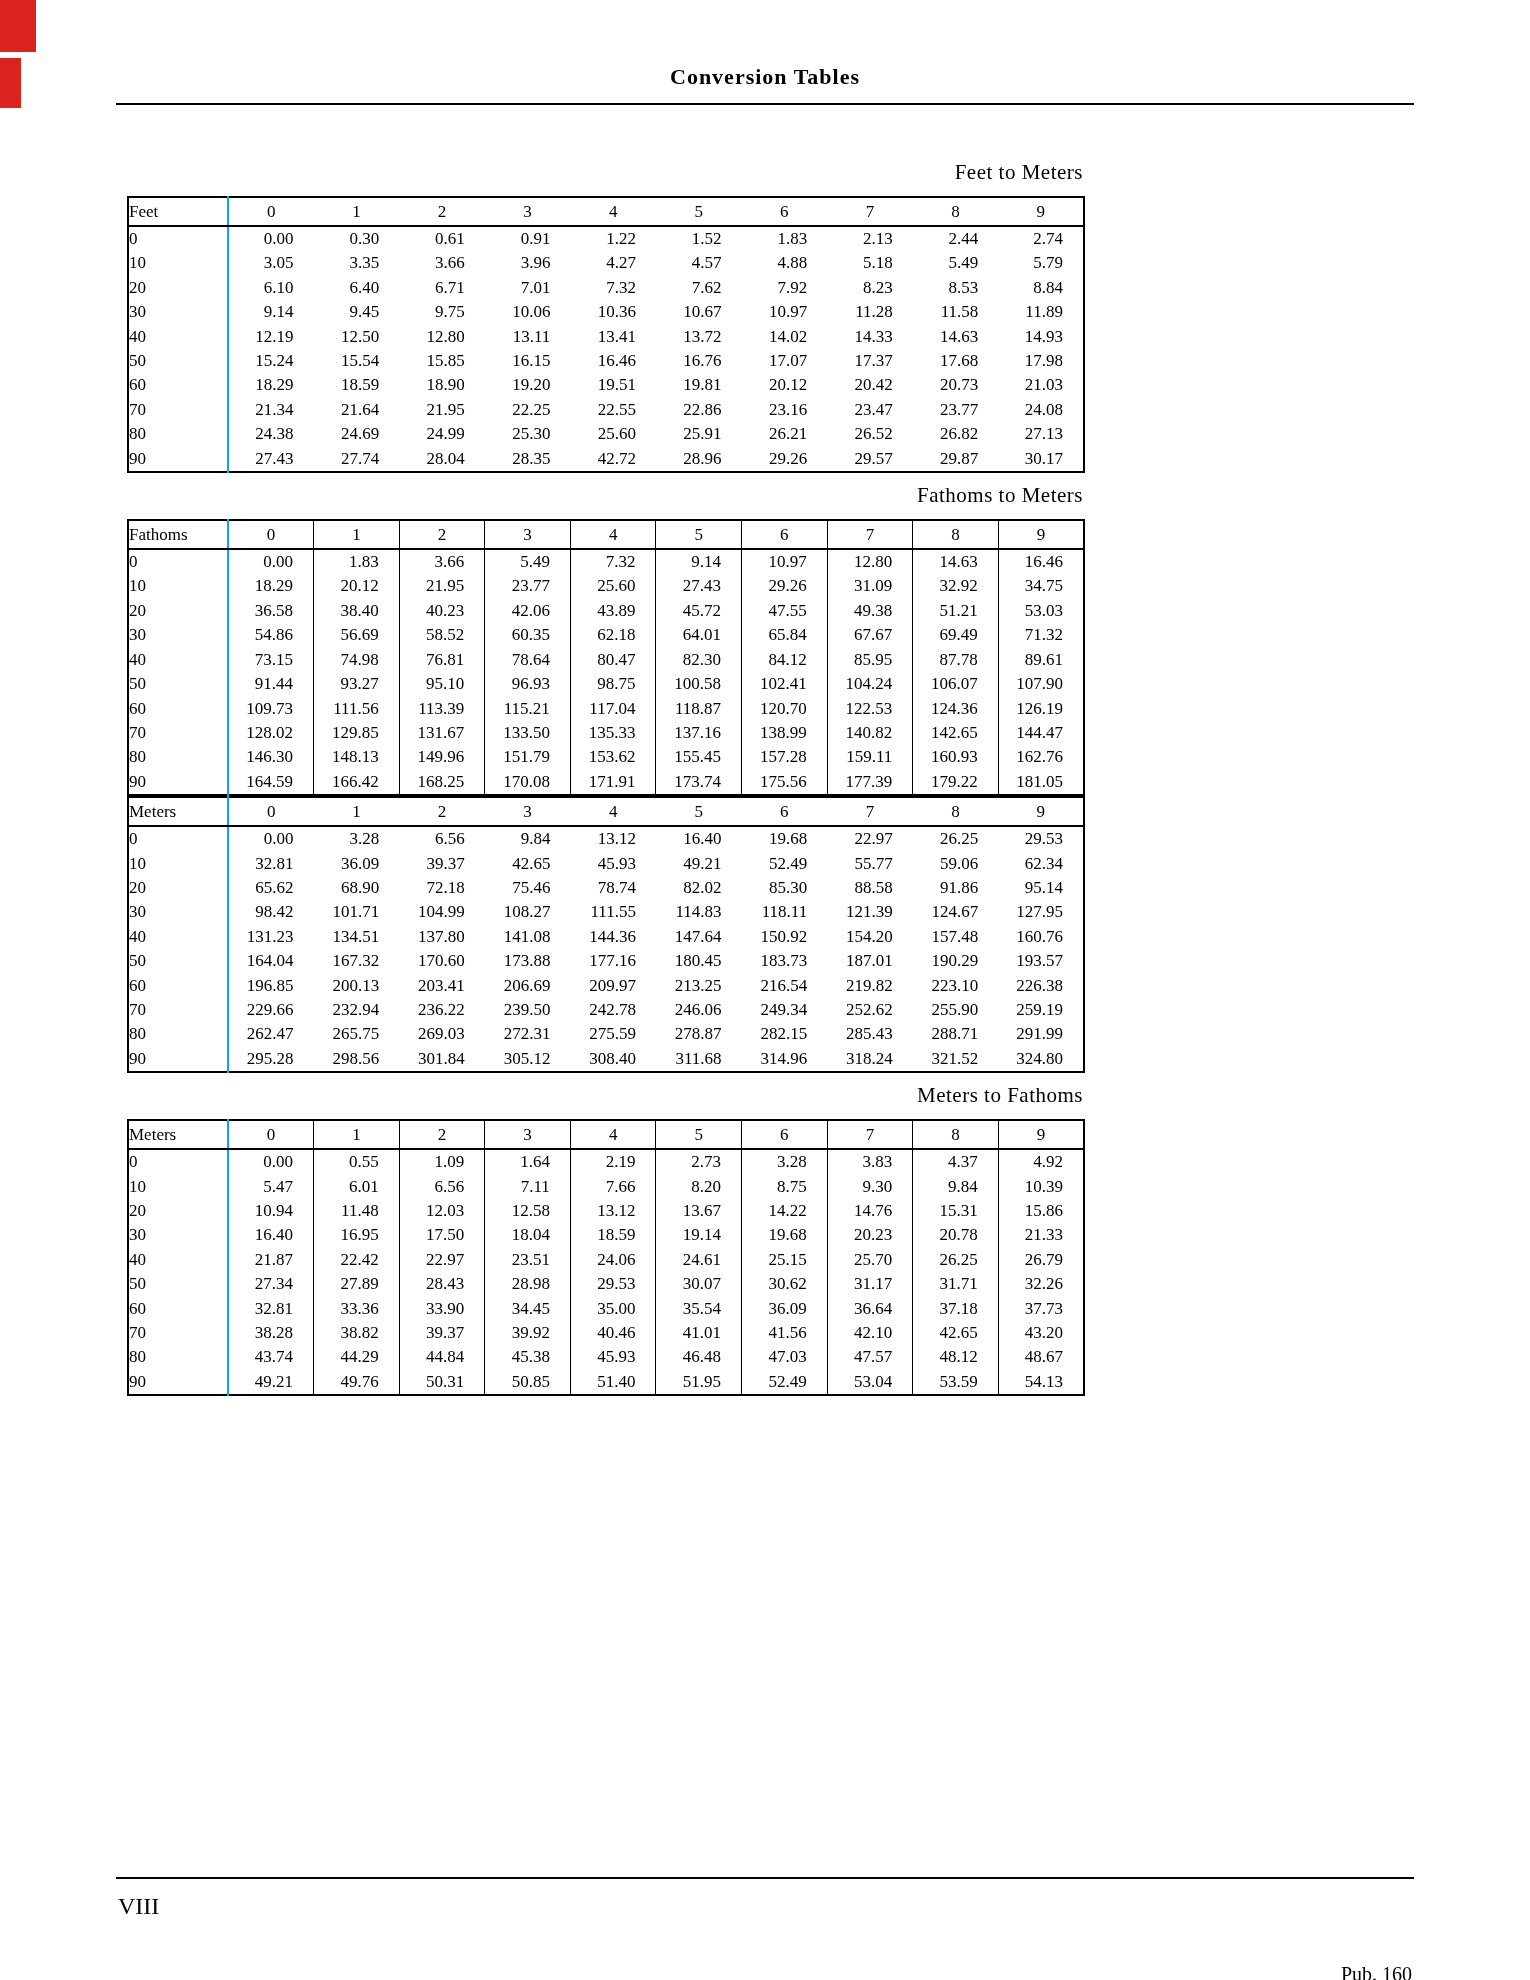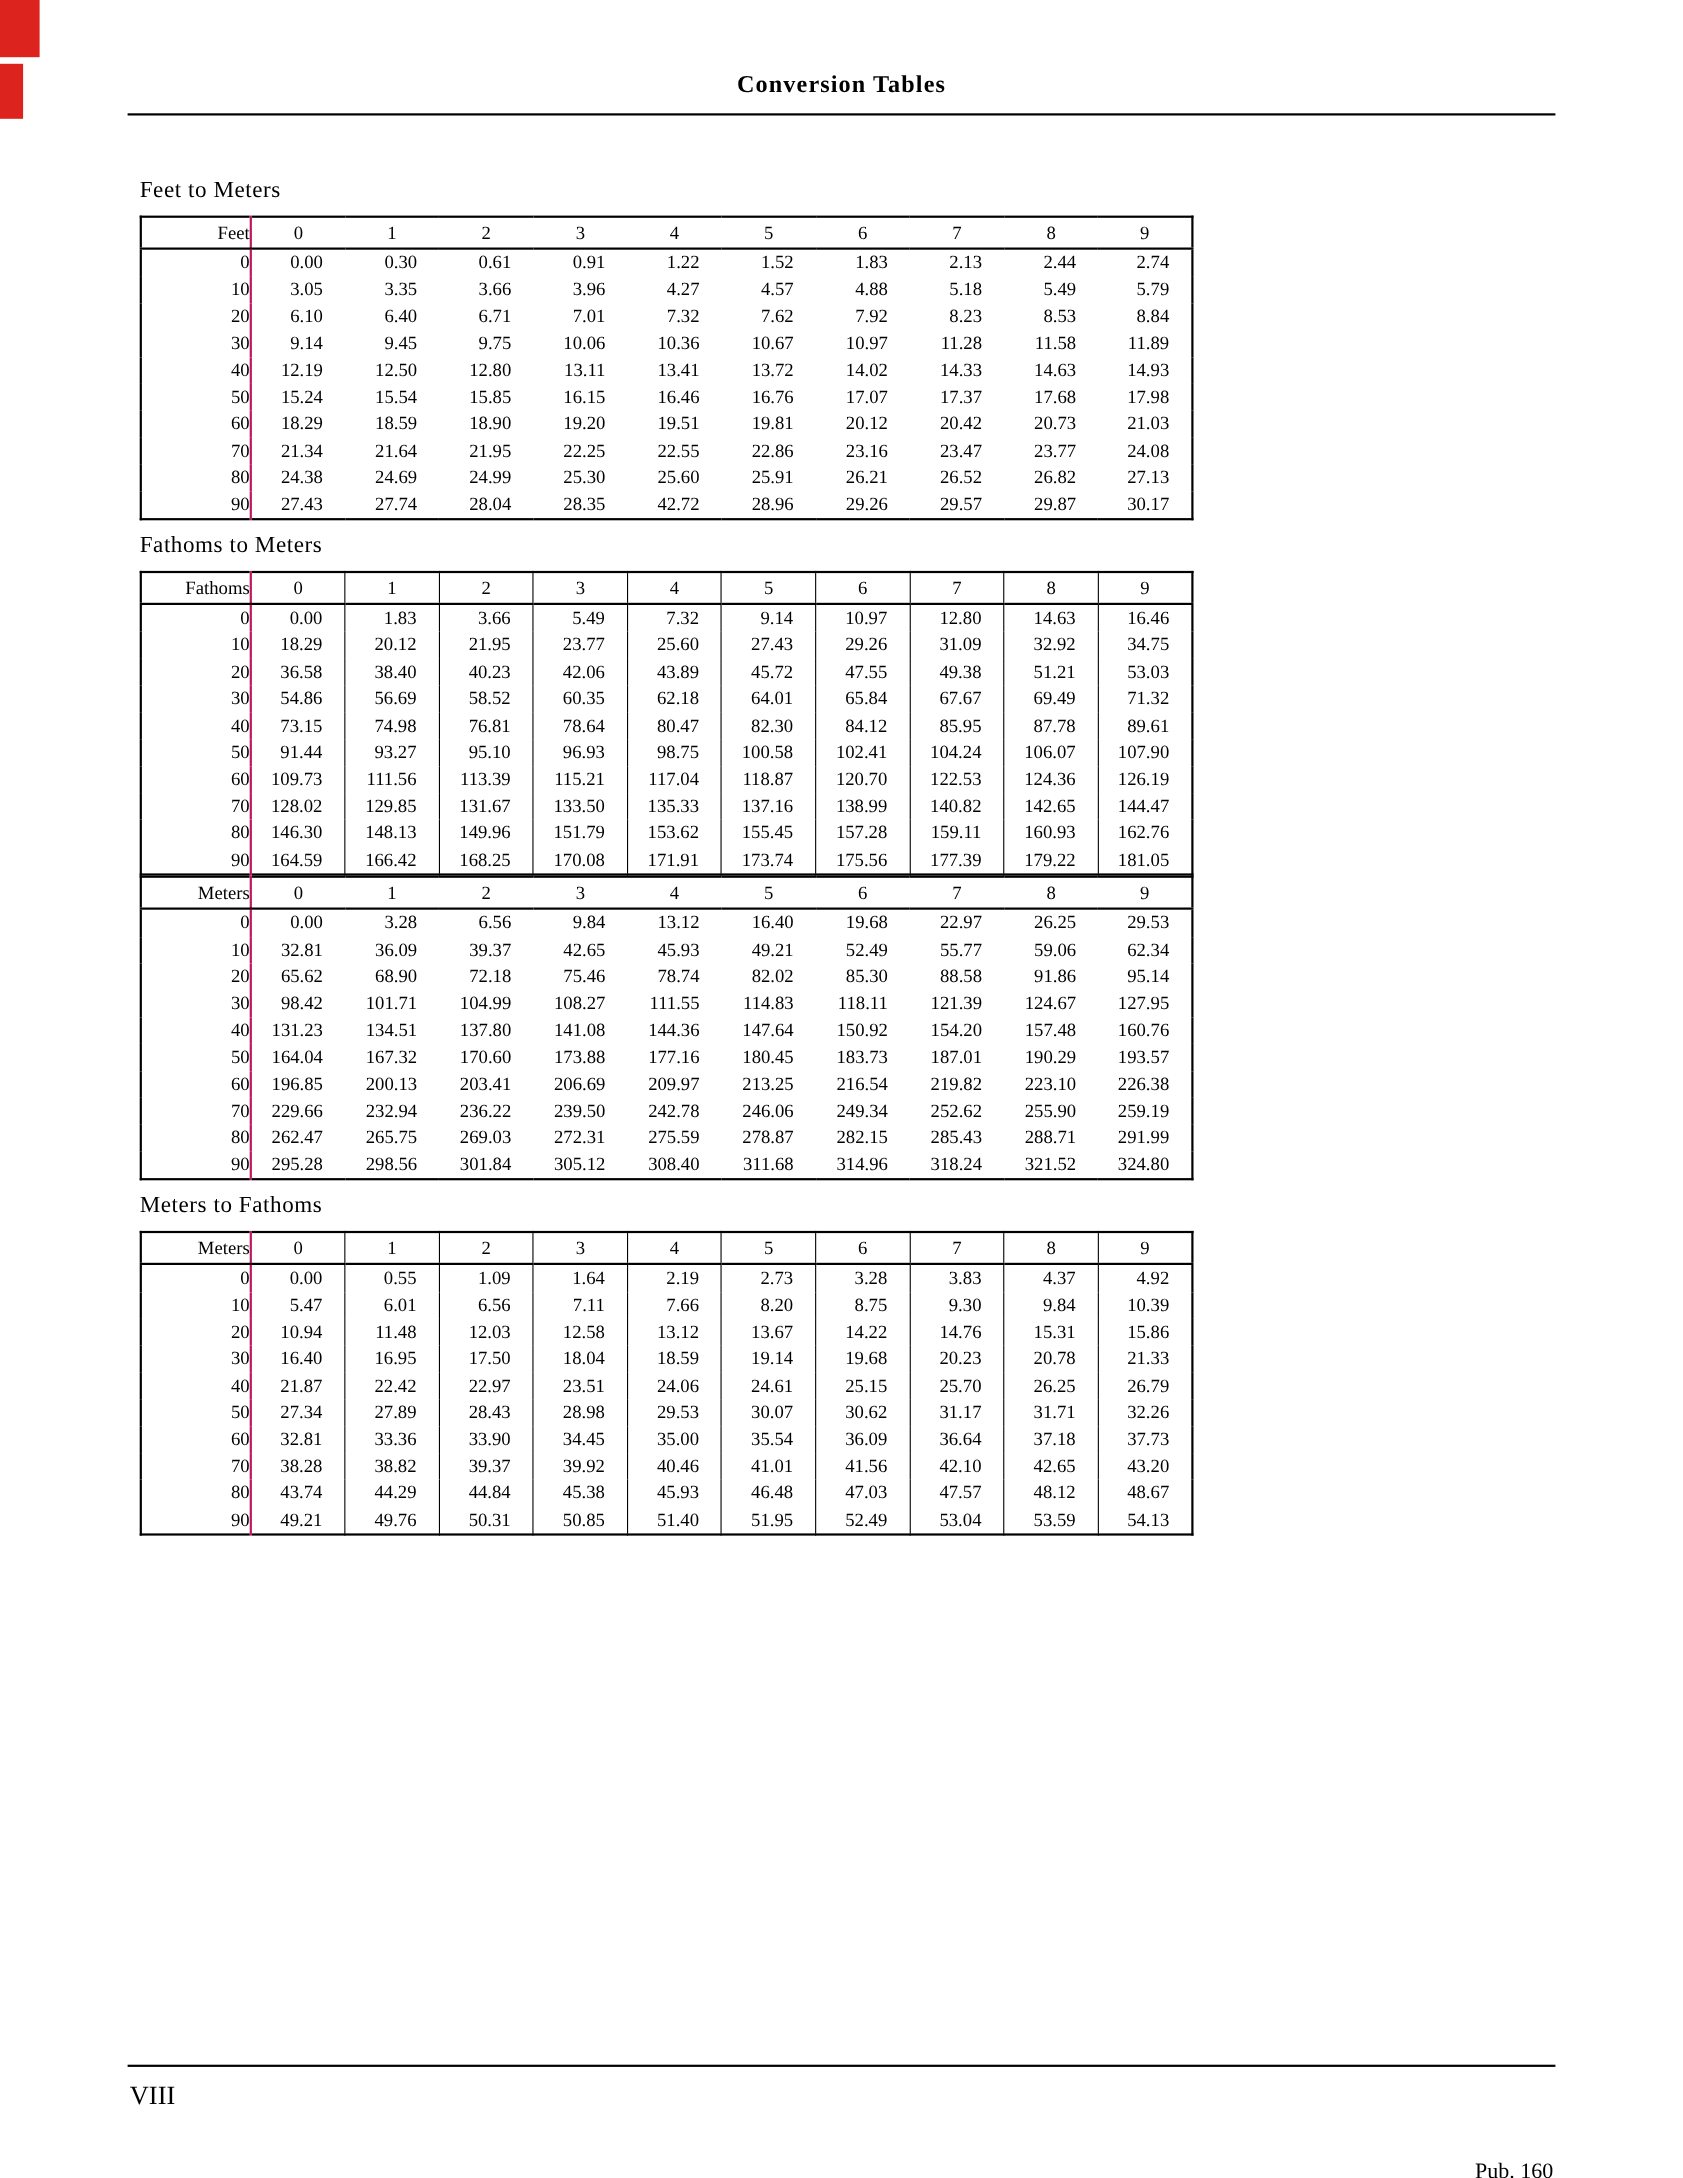--- a/index.html
+++ b/index.html
@@ -30,21 +30,21 @@
     border-top: 2px solid #000;
   }
 
   .tables-container {
     position: absolute;
     top: 150px; left: 127px; width: 956px;
   }
   .tbl-title {
     font-size: 21px;
     font-weight: normal;
-    text-align: left;
+    text-align: right;
     margin: 10px 0 11px 0;
     letter-spacing: 0.5px;
   }
   table.conv {
     border-collapse: collapse;
     border: 2px solid #000;
     table-layout: fixed;
     width: 956px;
     font-size: 17px;
   }
@@ -56,22 +56,22 @@
     overflow: hidden;
     white-space: nowrap;
   }
   table.conv thead th {
     height: 27px;
     line-height: 27px;
     border-bottom: 2px solid #000;
     text-align: center;
   }
   table.conv th.stub, table.conv td.stub {
-    border-right: 2px solid #be185d;
-    text-align: right;
+    border-right: 2px solid #0ea5e9;
+    text-align: left;
   }
   table.conv td.num {
     text-align: right;
     padding-right: 20px;
   }
   table.conv.grid th + th,
   table.conv.grid td + td {
     border-left: 1.5px solid #000;
   }
 

